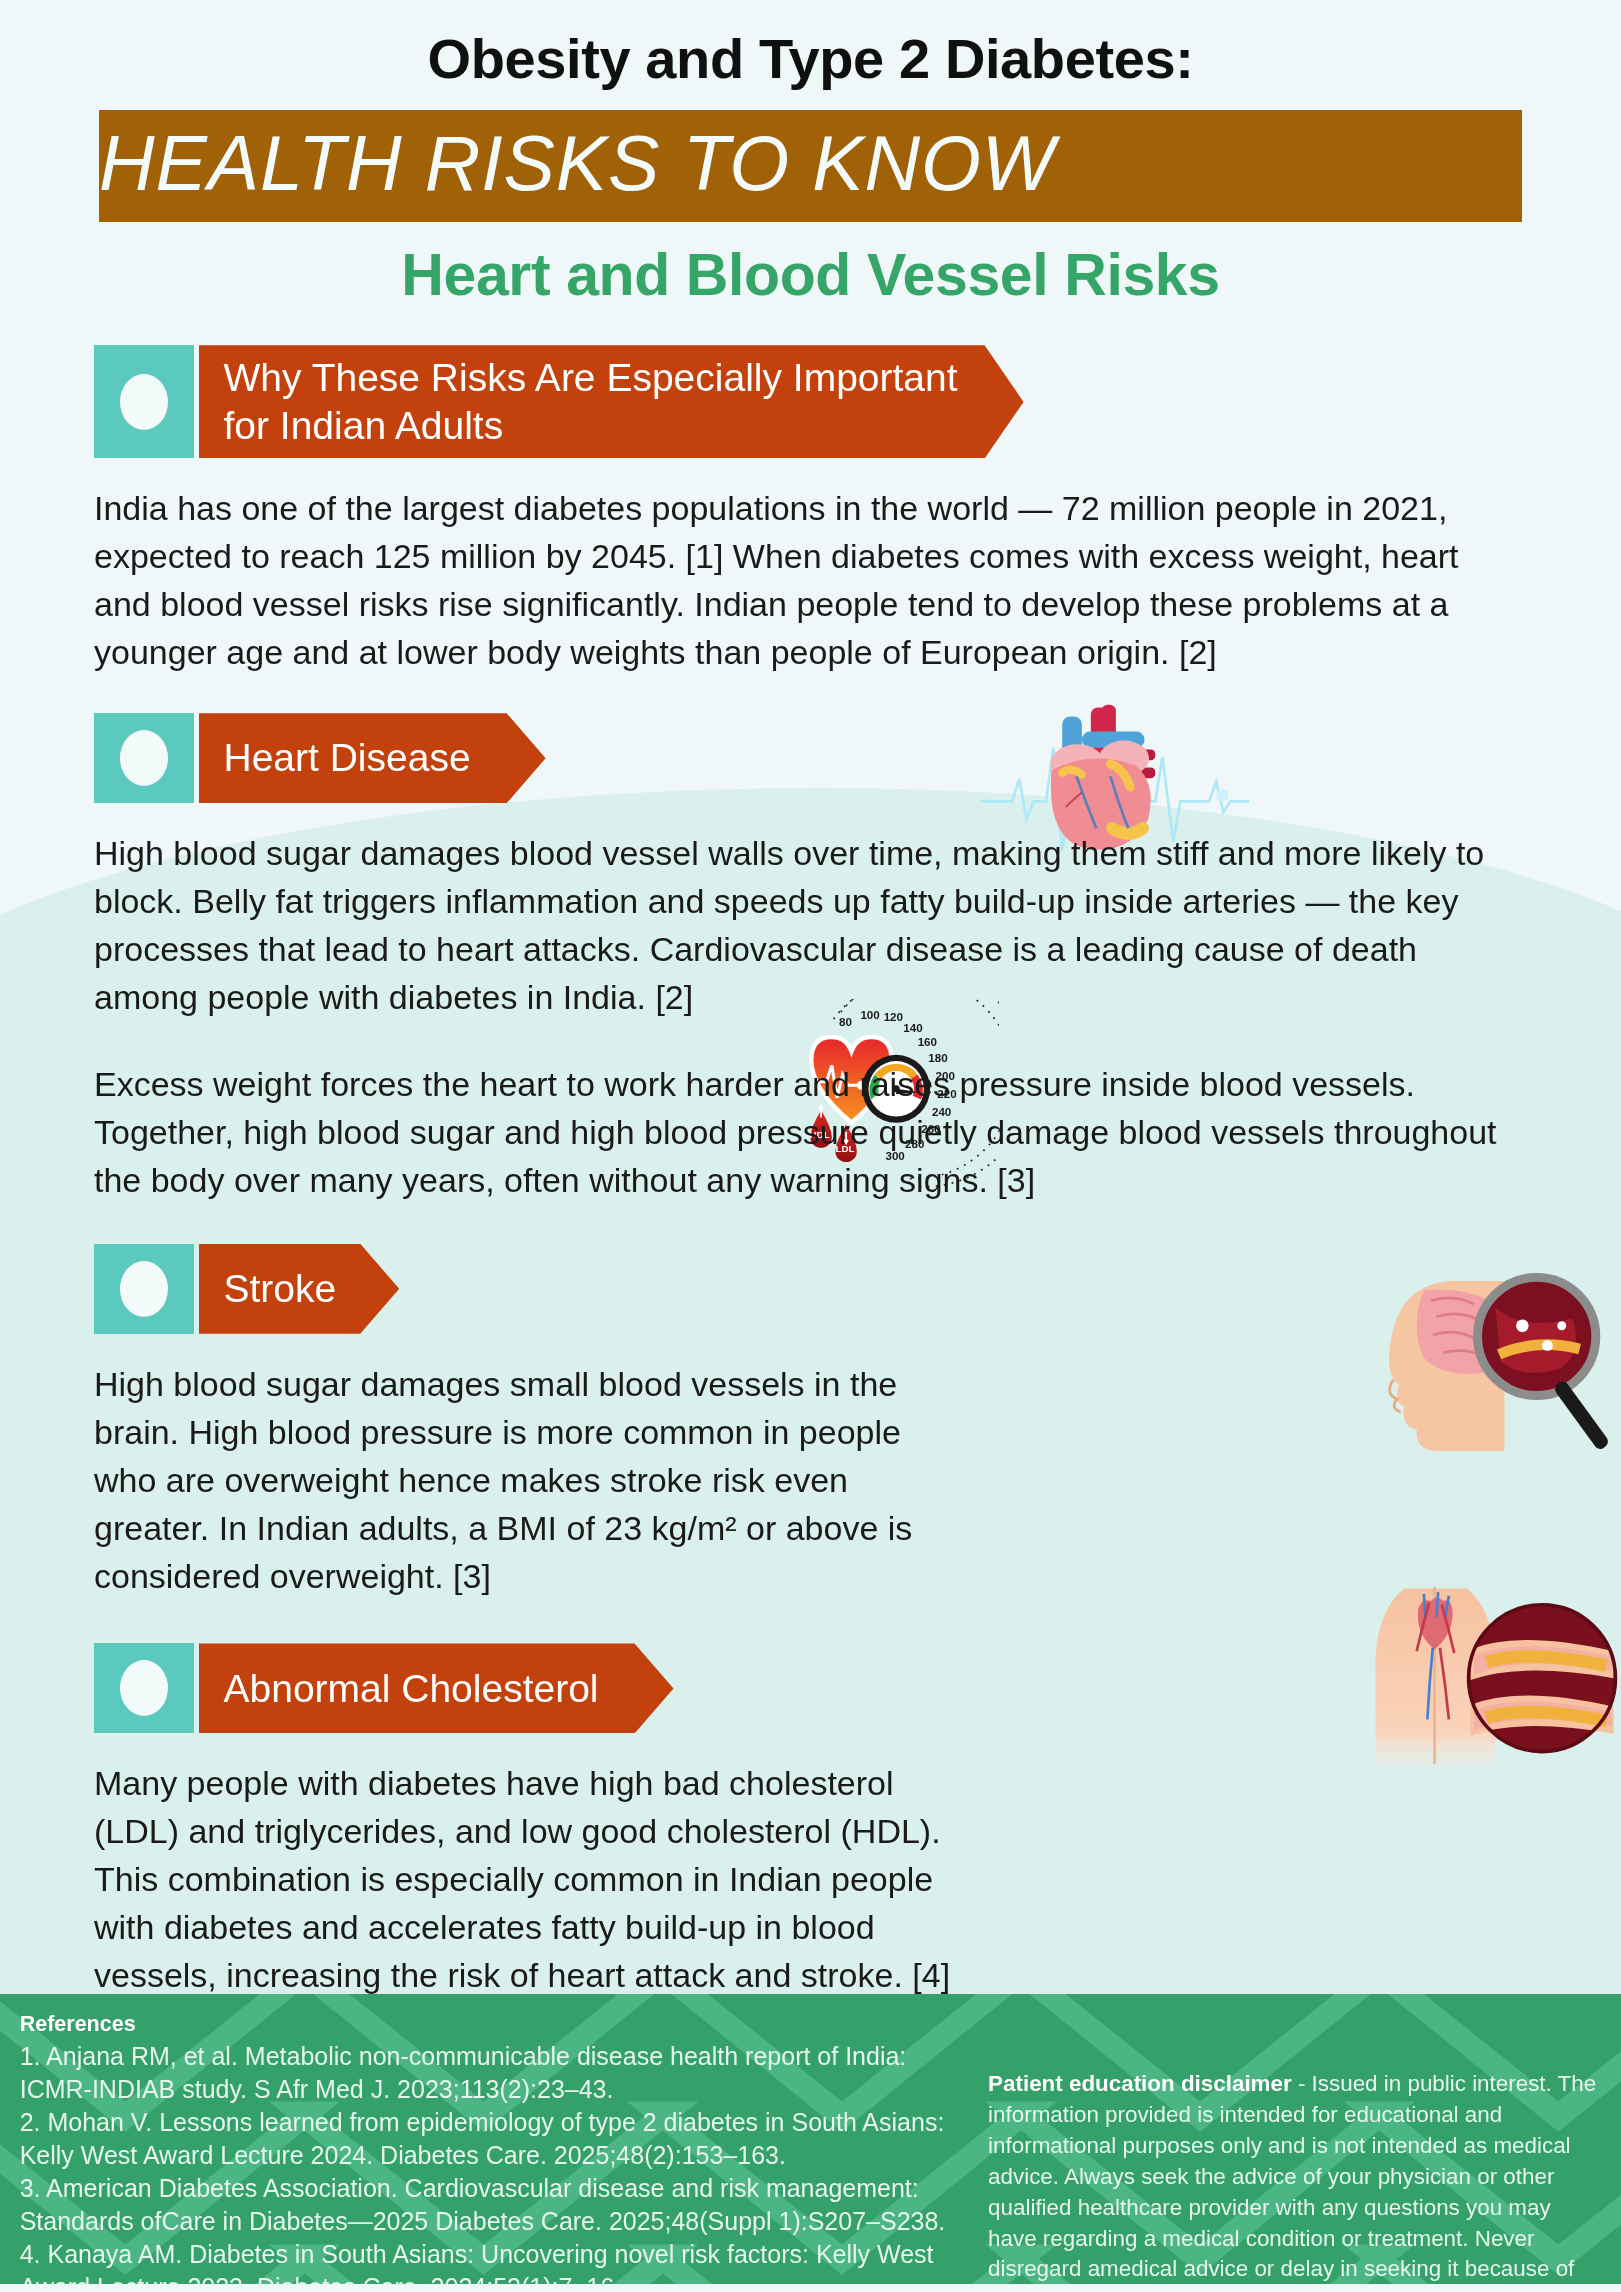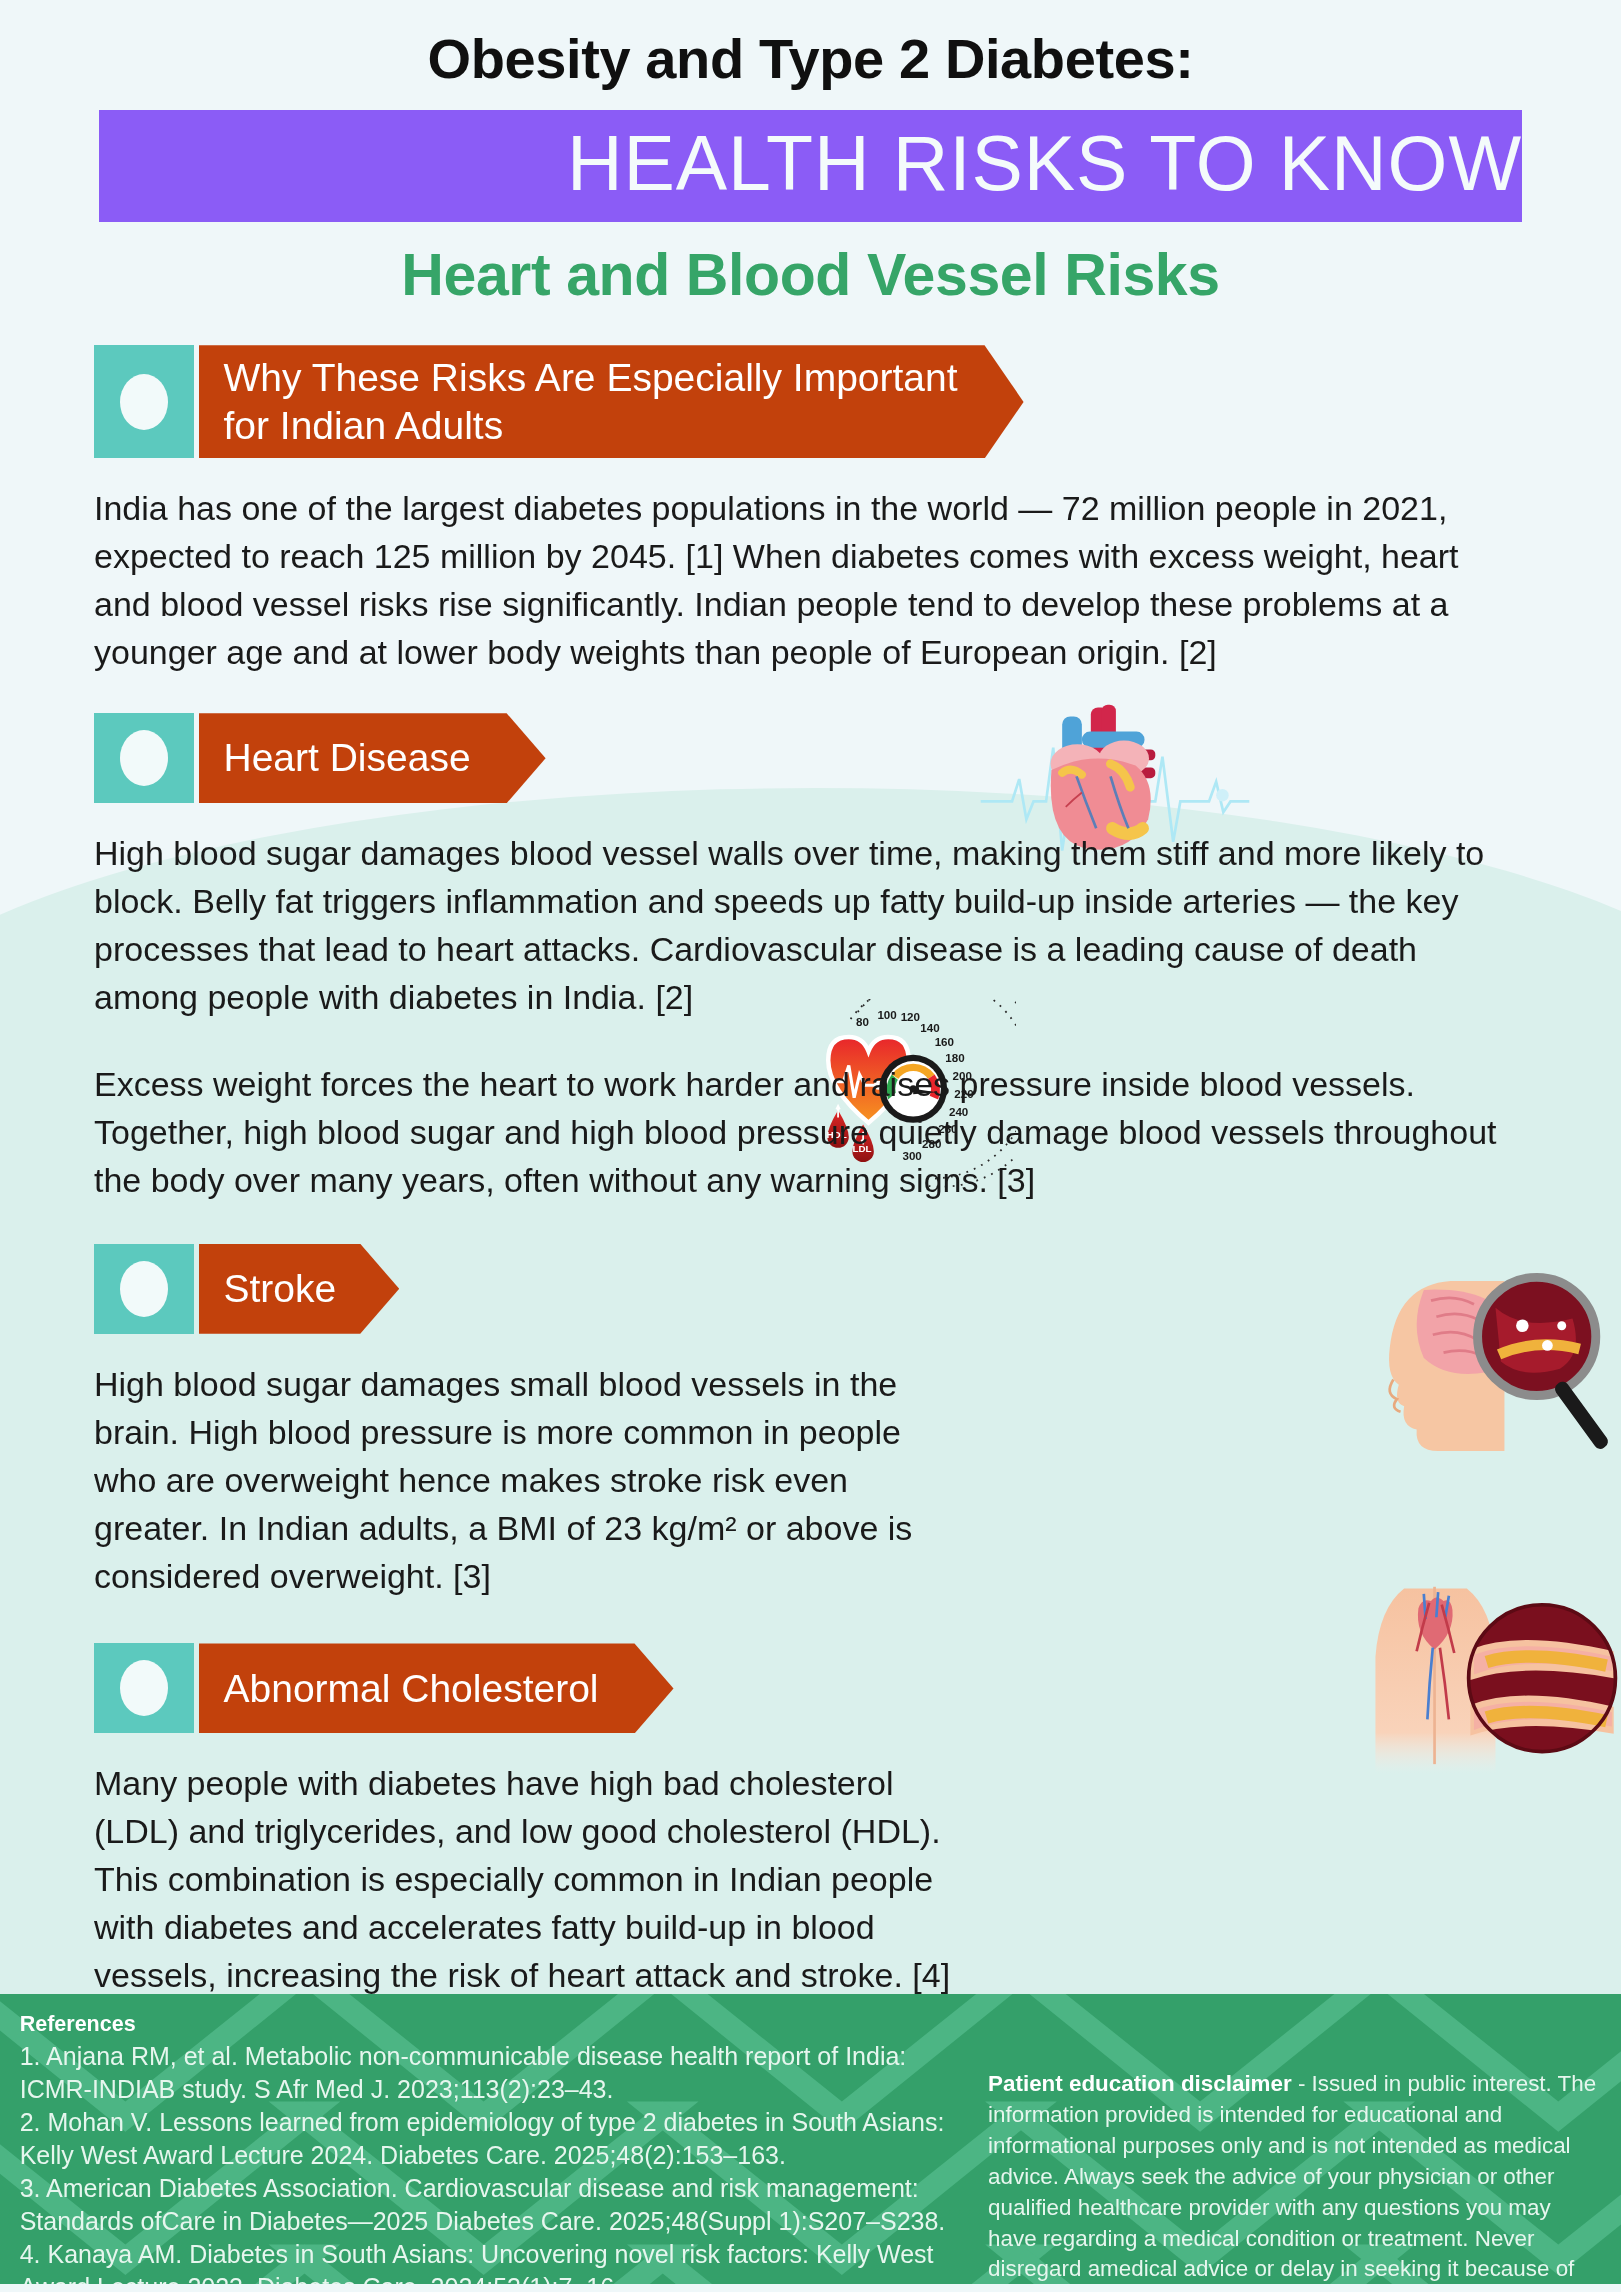--- a/index.html
+++ b/index.html
@@ -30,23 +30,24 @@
     text-align:center;
     font-size:56px;
     font-weight:bold;
     color:#101010;
     letter-spacing:-0.4px;
     padding-top:30px;
     line-height:1.05;
   }
   .title-band{
     margin:21.5px 99px 0 99px;
-    background:#8b5cf6;
-    text-align:right;
+    background:#a16207;
+    text-align:left;
     padding:12.5px 0 18px 0;
+    font-style:italic;
   }
   .title-band .t{
     font-size:77px;
     color:#F4FBFB;
     letter-spacing:0.9px;
     line-height:1.05;
     font-weight:400;
   }
   .subtitle{
     text-align:center;
@@ -261,21 +262,21 @@
     <path d="M84 85 Q78 160 120 172 Q170 182 192 140 Q202 100 178 80 Q130 62 84 85 Z" fill="#F08C94"></path>
     <path d="M96 88 Q106 80 118 90" fill="none" stroke="#F5C54B" stroke-width="9" stroke-linecap="round"></path>
     <path d="M150 78 Q166 84 172 104" fill="none" stroke="#F5C54B" stroke-width="10" stroke-linecap="round"></path>
     <path d="M152 150 Q172 162 186 150" fill="none" stroke="#F5C54B" stroke-width="14" stroke-linecap="round"></path>
     <path d="M112 92 Q122 120 134 150" fill="none" stroke="#5C7FB8" stroke-width="3"></path>
     <path d="M150 92 Q160 126 170 150" fill="none" stroke="#5C7FB8" stroke-width="3"></path>
     <path d="M118 110 Q108 118 100 126" fill="none" stroke="#C6404F" stroke-width="2"></path>
   </svg>
 </div>
 
-<div class="illus" style="left:788px; top:999px; width:228px; height:193px;">
+<div class="illus" style="left:771px; top:999px; width:228px; height:193px;">
   <svg width="228" height="193" viewBox="0 0 255 215">
 
     <path d="M70 22 A112 112 0 1 1 150 200" fill="none" stroke="#2A2A2A" stroke-width="2" stroke-dasharray="2 7"></path>
     <path d="M78 14 A120 120 0 1 1 152 208" fill="none" stroke="#2A2A2A" stroke-width="2" stroke-dasharray="2 7"></path>
     <g font-family="'Liberation Sans', sans-serif" font-size="13" fill="#1A1A1A" font-weight="bold">
       <text x="76" y="30">80</text>
         <text x="100" y="22">100</text>
         <text x="126" y="24">120</text>
       <text x="148" y="36">140</text>
         <text x="164" y="52">160</text>

